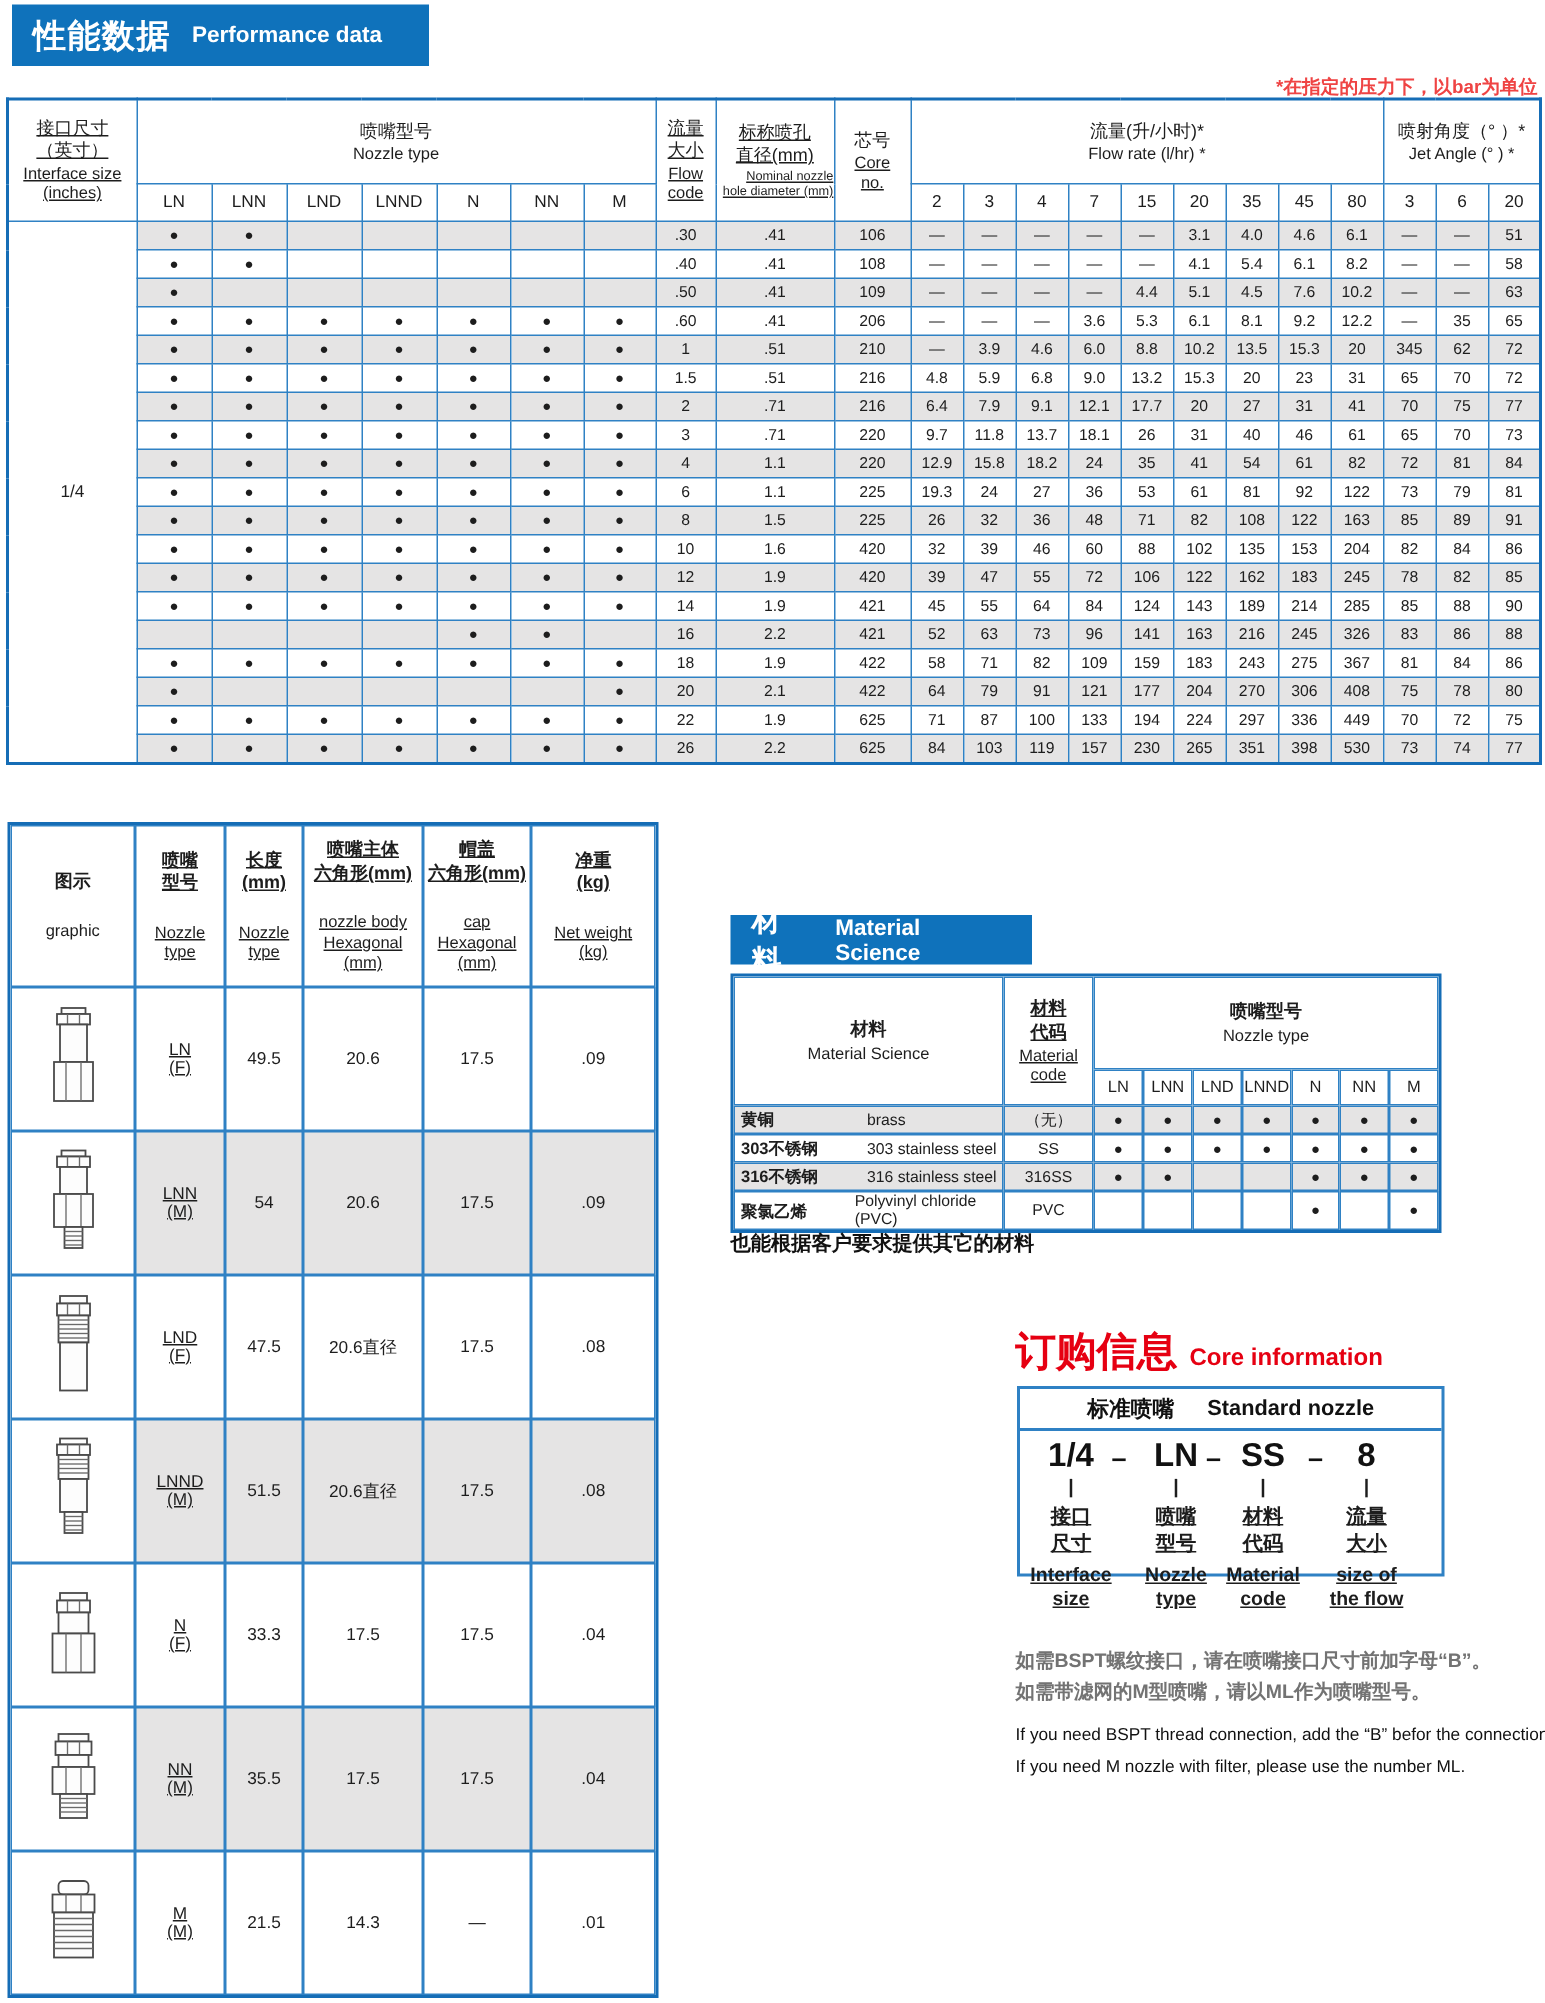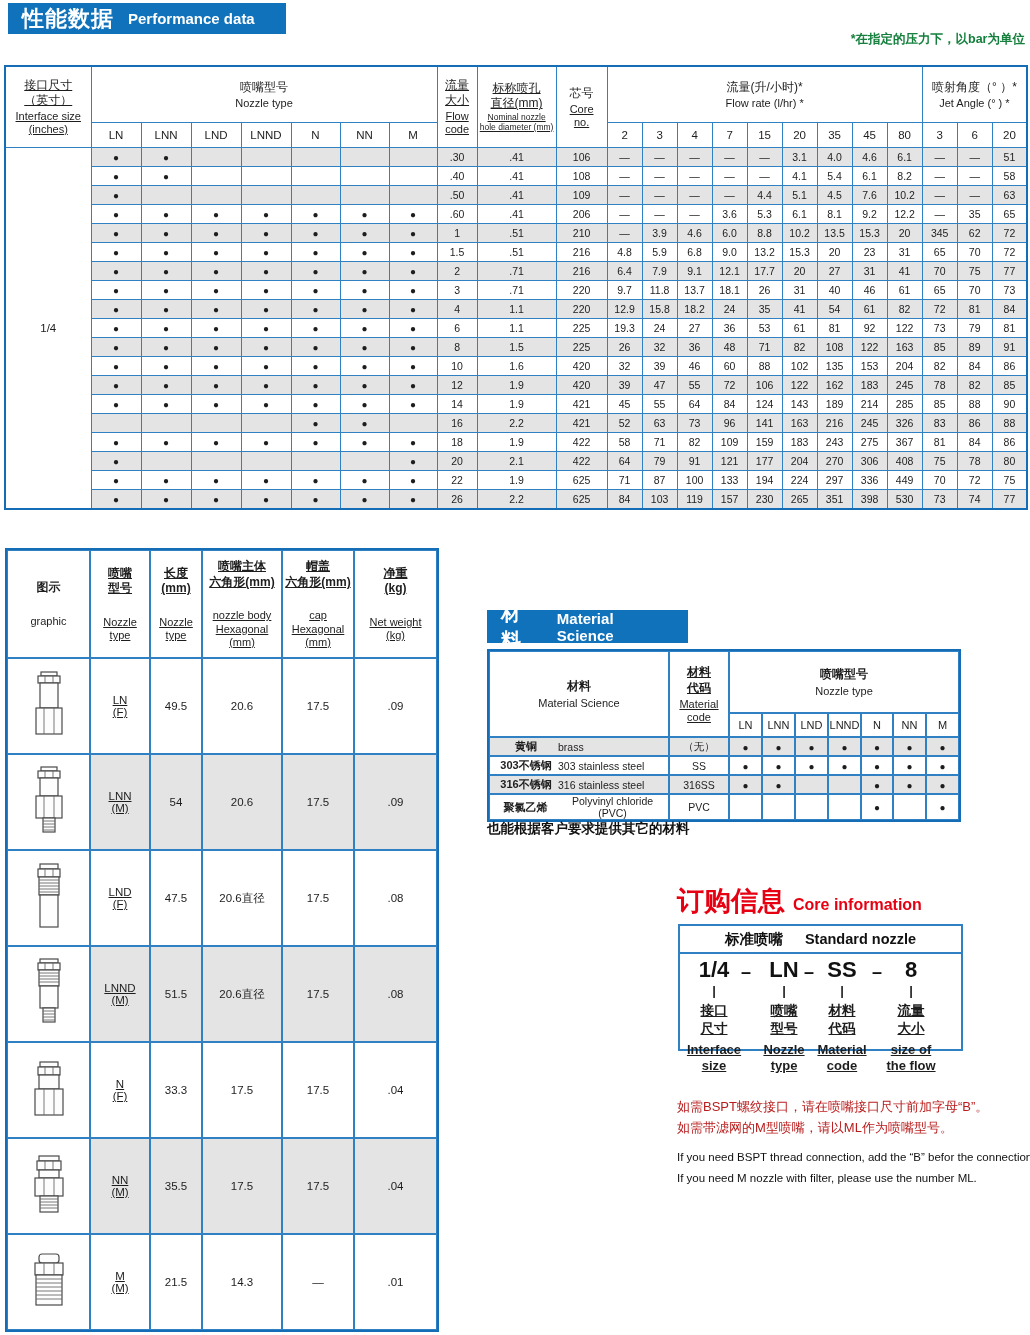--- a/index.html
+++ b/index.html
@@ -3,34 +3,34 @@
 <meta charset="utf-8">
 <style>
   html,body{margin:0;padding:0;background:#fff;}
   .page{position:relative;width:1030px;height:1335px;background:#fff;overflow:hidden;
         font-family:"Liberation Sans","DejaVu Sans",sans-serif;color:#1d1d1d;}
   .pre{white-space:pre-line;text-decoration:underline;}
   
   .banner{position:absolute;background:#0f72bb;color:#fff;display:flex;align-items:center;gap:14px;padding:0 14px;box-sizing:border-box;}
   .banner .zhb{font-weight:bold;font-size:22px;letter-spacing:1px;}
   .banner .enb{font-weight:bold;font-size:15px;}
-  #perf-banner{left:8px;top:3px;width:278px;height:31px;}
+  #perf-banner{left:8px;top:3px;width:278px;height:41px;}
   #mat-banner{left:487px;top:610px;width:201px;height:33px;}
-  #top-note{position:absolute;right:5px;top:31px;font-size:12.5px;font-weight:bold;color:#15803d;}
+  #top-note{position:absolute;right:5px;top:50px;font-size:12.5px;font-weight:bold;color:#ef4444;}
   
   table{border-collapse:collapse;}
   .perf-table{position:absolute;left:4px;top:65px;width:1022px;table-layout:fixed;
               border:2px solid #156db6;}
   .perf-table th,.perf-table td{border:1px solid #2f81c4;text-align:center;vertical-align:middle;padding:0;overflow:hidden;}
   .perf-table thead th{background:#fff;font-weight:normal;}
   .perf-table .hrow1 th{height:55px;}
   .perf-table .hrow2 th{height:24px;font-size:11.5px;}
   .perf-table .zh{font-size:12px;line-height:1.25;}
   .perf-table .en{font-size:11px;line-height:1.15;margin-top:2px;}
-  .perf-table .en.small{font-size:8.5px;}
+  .perf-table .en.small{font-size:8.5px;text-align:right;}
   .perf-table tbody td{height:18px;font-size:10.5px;}
   .perf-table tbody tr.shade td{background:#e5e4e4;}
   .perf-table tbody td.iface-cell{background:#fff !important;font-size:11.5px;}
   .dot{font-size:10px;line-height:1;}
   
   .dims-table{position:absolute;left:5px;top:548px;width:430px;table-layout:fixed;
               border-collapse:separate;border-spacing:0;border:2px solid #156db6;}
   .dims-table th,.dims-table td{border:1px solid #2f81c4;text-align:center;vertical-align:middle;padding:0;}
   .dims-table thead th{height:106px;background:#fff;font-weight:normal;}
   .dims-table .zh{font-size:12px;font-weight:bold;line-height:1.3;}
@@ -45,39 +45,39 @@
   .mat-table{position:absolute;left:487px;top:649px;width:470px;table-layout:fixed;
              border-collapse:separate;border-spacing:0;border:2px solid #156db6;}
   .mat-table th,.mat-table td{border:1px solid #2f81c4;text-align:center;vertical-align:middle;padding:0;}
   .mat-table thead th{background:#fff;font-weight:normal;}
   .mat-table .mh1 th{height:60px;}
   .mat-table .mh2 th{height:22px;font-size:11px;}
   .mat-table .zh{font-size:12px;font-weight:bold;line-height:1.35;}
   .mat-table .en{font-size:11px;line-height:1.2;margin-top:2px;}
   .mat-table tbody td{height:17px;font-size:10.5px;}
   .mat-table tbody tr.shade td{background:#e5e4e4;}
-  .mat-name{display:flex;align-items:center;text-align:center;padding-left:4px;}
+  .mat-name{display:flex;align-items:center;text-align:left;padding-left:4px;gap:20px;}
   .mat-name .mzh{font-weight:bold;font-size:11px;width:64px;}
   .mat-name .men{font-size:10.5px;}
   #mat-note{position:absolute;left:487px;top:820px;font-size:13.5px;font-weight:bold;color:#111;}
   
   #order-title{position:absolute;left:677px;top:883px;display:flex;align-items:baseline;gap:8px;color:#e60012;}
   #order-title .tzh{font-size:27px;font-weight:bold;}
   #order-title .ten{font-size:16px;font-weight:bold;}
   #order-box{position:absolute;left:678px;top:924px;width:285px;height:127px;border:2px solid #2f81c4;box-sizing:border-box;background:#fff;}
   #order-box-head{height:26px;border-bottom:2px solid #2f81c4;display:flex;align-items:center;justify-content:center;gap:22px;}
   #order-box-head span{font-size:14.5px;font-weight:bold;color:#111;}
   #order-parts{position:relative;height:126px;}
   .opart{position:absolute;top:4px;text-align:center;}
   .opart .code{font-size:22px;font-weight:bold;color:#111;line-height:1.1;}
   .opart .pipe{font-size:13px;font-weight:bold;margin-top:2px;line-height:1;}
   .opart .lzh{font-size:13.5px;font-weight:bold;margin-top:5px;line-height:1.35;}
   .opart .len{font-size:13px;font-weight:bold;margin-top:3px;line-height:1.25;}
   .osep{position:absolute;top:8px;font-size:18px;font-weight:bold;color:#111;}
-  #order-notes-zh{position:absolute;left:677px;top:1096px;font-size:13px;font-weight:normal;color:#b91c1c;line-height:1.65;white-space:nowrap;}
+  #order-notes-zh{position:absolute;left:677px;top:1096px;font-size:13px;font-weight:bold;color:#737373;line-height:1.65;white-space:nowrap;}
   #order-notes-en{position:absolute;left:677px;top:1147px;font-size:11.5px;color:#111;line-height:1.8;white-space:nowrap;}
 </style>
 </head>
 <body>
 
 <div class="page">
 
   <div class="banner" id="perf-banner">
     <span class="zhb">性能数据</span>
     <span class="enb">Performance data</span>

